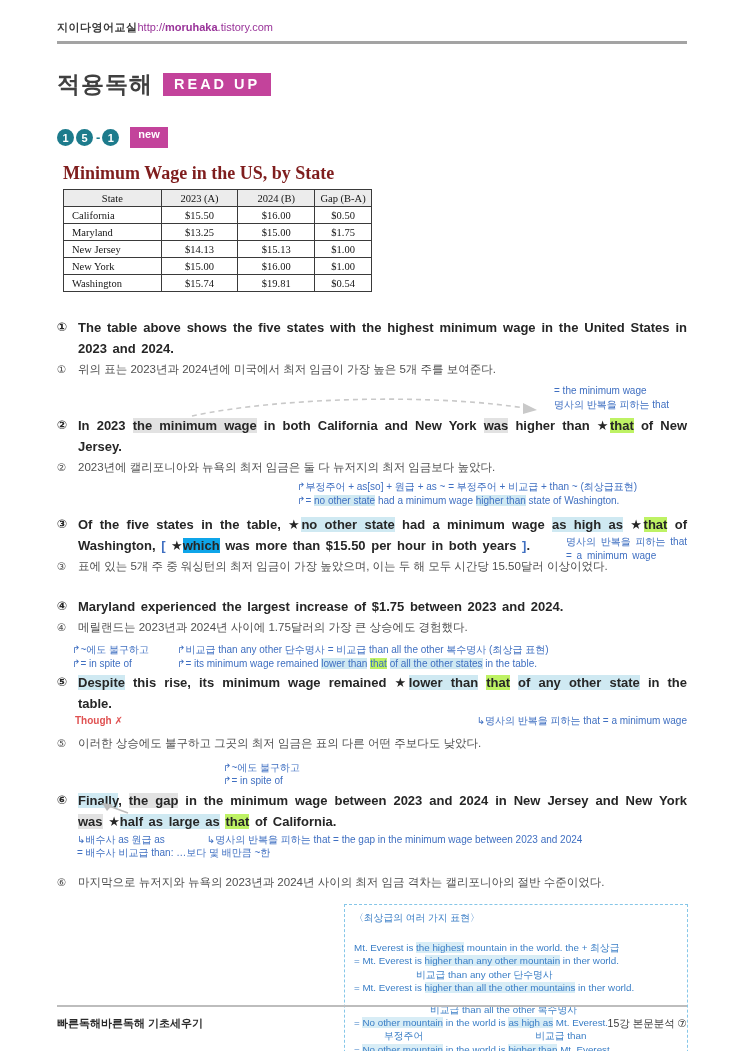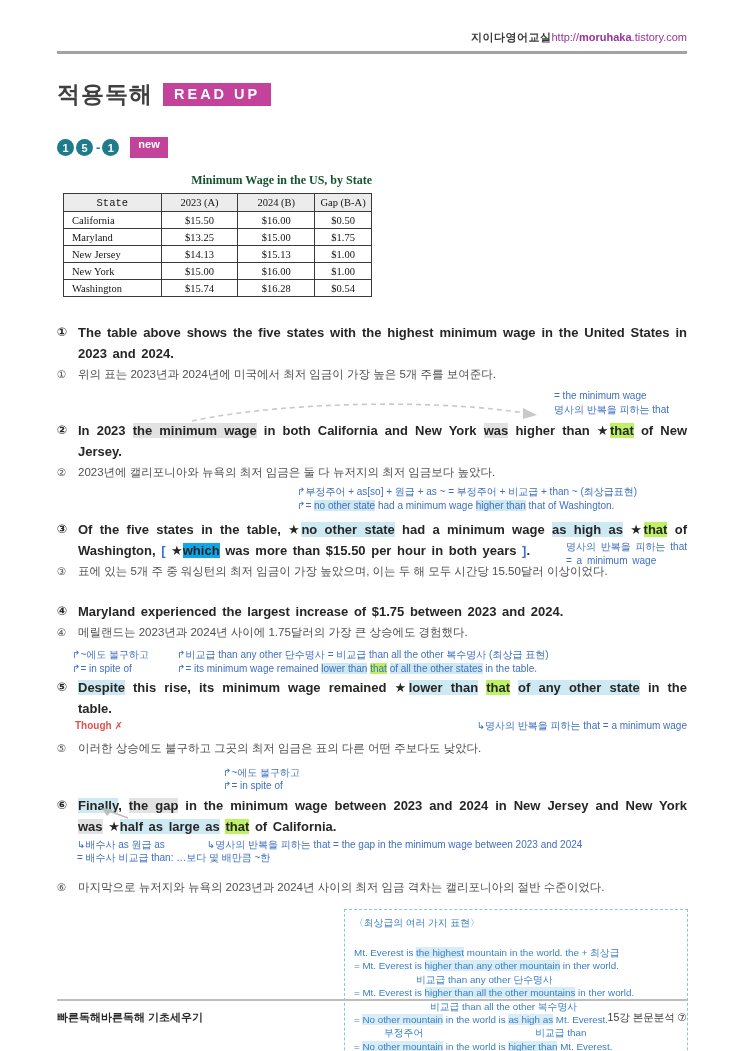--- a/index.html
+++ b/index.html
@@ -1,46 +1,46 @@
 <!DOCTYPE html>
 <html lang="ko"><head>
 <meta charset="utf-8">
 <style>
   html,body{margin:0;padding:0;background:#fff;}
   .page{width:743px;height:1051px;position:relative;background:#ffffff;overflow:hidden;
         font-family:"Liberation Sans","DejaVu Sans",sans-serif;-webkit-font-smoothing:antialiased;}
   .content{position:absolute;left:57px;top:0;width:630px;}
 
   
-  .hdr{display:flex;justify-content:flex-end;align-items:baseline;padding-top:30px;}
+  .hdr{display:flex;justify-content:flex-start;align-items:baseline;padding-top:20px;}
   .site{font-size:11px;font-weight:bold;color:#3a3a3a;letter-spacing:.5px;}
   .url{font-size:11px;color:#993399;}
   .url .b{font-weight:bold;}
   .hdr-rule{height:3px;background:#a3a3a3;margin-top:6px;}
 
   
   .title-row{margin-top:25px;display:flex;align-items:center;gap:10px;}
   .title-ko{font-size:23px;font-weight:bold;color:#404040;letter-spacing:1px;}
   .read-up{background:#c3439b;color:#fff;font-weight:bold;font-size:14.5px;padding:3px 11px 4px;letter-spacing:3px;}
 
   
   .prob-row{margin-top:27px;display:flex;align-items:center;}
   .pnum{width:17px;height:17px;border-radius:50%;background:#1d7b8c;color:#fff;font-size:11px;
         font-weight:bold;display:flex;align-items:center;justify-content:center;margin-right:2px;}
   .pdash{color:#1d7b8c;font-weight:bold;font-size:13px;margin:0 2px 0 1px;}
   .new-badge{background:#c3439b;color:#fff;font-size:11px;font-weight:bold;padding:1px 8px 8px;margin-left:9px;}
 
   
   .table-wrap{margin-top:15px;margin-left:6px;width:309px;font-family:"Liberation Serif","DejaVu Serif",serif;}
-  .tbl-title{text-align:right;font-weight:bold;font-size:12px;color:#14532d;margin-bottom:5px;}
+  .tbl-title{text-align:left;font-weight:bold;font-size:18px;color:#7f1d1d;margin-bottom:5px;}
   table.wage{border-collapse:collapse;width:100%;}
   .wage th,.wage td{border:1px solid #3a3a3a;font-size:10.5px;padding:2.5px 4px;text-align:center;color:#141414;}
   .wage th{background:#ececec;font-weight:normal;border-bottom:1.5px solid #3a3a3a;}
   .wage td:first-child{text-align:left;padding-left:8px;}
-  .wage .c1{width:96px;font-family:Liberation Mono, monospace;} .wage .c2{width:76px;} .wage .c3{width:76px;} .wage .c4{width:53px;}
+  .wage .c1{width:96px;} .wage .c2{width:76px;} .wage .c3{width:76px;} .wage .c4{width:53px;}
 
   
   .sents{margin-top:25px;}
   .row{display:flex;}
   .row .num{width:21px;flex:none;font-size:12px;color:#262626;font-weight:bold;line-height:21px;}
   .row .txt{flex:1;font-size:13px;font-weight:bold;color:#262626;line-height:21px;
             text-align:justify;word-spacing:2px;position:relative;}
   .ko-row{margin-top:1px;}
   .ko-row .num{font-weight:normal;color:#4e4e4e;font-size:10.5px;line-height:18px;}
   .ko-row .ko{flex:1;font-size:11.5px;font-weight:normal;color:#4e4e4e;line-height:18px;text-align:left;}
@@ -65,29 +65,29 @@
   .b5-ko{margin-top:6px;}
   .ann-finally-pre{margin:9px 0 2px 166px;}
   .ann-finally-under{margin:1px 0 0 20px;}
   .ann-finally-under .part2{margin-left:42px;}
   .b6-ko{margin-top:13px;}
 
   
   .gbox{margin:13px 0 0 287px;width:344px;box-sizing:border-box;border:1.5px dashed #85c6e8;
         padding:6px 9px 7px;color:#3a7ec6;font-size:9.8px;line-height:13.4px;white-space:nowrap;}
   .gbox .ttl{margin-bottom:17px;}
-  .ind60{padding-left:62px;} .ind78{padding-left:76px;}
+  .ind60{padding-left:62px;} .ind78{padding-left:76px;margin-top:8px;}
   .subpair .p1{margin-left:30px;} .subpair .p2{margin-left:112px;}
 
   
   .arc-svg{position:absolute;top:-21px;left:112px;pointer-events:none;}
   .small-arrow{position:absolute;left:24px;top:13px;pointer-events:none;}
 
   
-  .footer{position:absolute;left:57px;width:630px;bottom:26px;}
+  .footer{position:absolute;left:57px;width:630px;bottom:20px;}
   .ft-rule{height:2px;background:#bdbdbd;margin-bottom:9px;}
   .ft-row{display:flex;justify-content:space-between;align-items:baseline;}
   .ft-left{font-size:11px;font-weight:bold;color:#2a2a2a;}
   .ft-right{font-size:10.5px;color:#3a3a3a;}
 </style>
 </head>
 <body>
 
 <div class="page">
   <div class="content">
@@ -143,21 +143,21 @@
           </tr>
           <tr>
             <td>New York</td>
             <td>$15.00</td>
             <td>$16.00</td>
             <td>$1.00</td>
           </tr>
           <tr>
             <td>Washington</td>
             <td>$15.74</td>
-            <td>$16.28</td>
+            <td>$19.81</td>
             <td>$0.54</td>
           </tr>
         </tbody>
       </table>
     </div>
 
     <div class="sents">
 
       <div class="row">
         <span class="num">①</span>
@@ -182,21 +182,21 @@
           </svg>
         <span>In 2023 </span><span class="s-g">the minimum wage</span><span> in both California and New York </span><span class="s-g">was</span><span> higher than ★</span><span class="s-gr">that</span><span> of New Jersey.</span></div>
       </div>
       <div class="row ko-row">
         <span class="num">②</span>
         <div class="ko">2023년에 캘리포니아와 뉴욕의 최저 임금은 둘 다 뉴저지의 최저 임금보다 높았다.</div>
       </div>
 
       <div class="ann ann-neg">
         <div>↱부정주어 + as[so] + 원급 + as ~ = 부정주어 + 비교급 + than ~ (최상급표현)</div>
-        <div><span>↱= </span><span class="s-b">no other state</span><span> had a minimum wage </span><span class="s-b">higher than</span><span> that of Washington.</span></div>
+        <div><span>↱= </span><span class="s-b">no other state</span><span> had a minimum wage </span><span class="s-b">higher than</span><span> state of Washington.</span></div>
       </div>
 
       <div class="row b3">
         <span class="num">③</span>
         <div class="txt">
           <div class="ann ann-which-side">
             <div>명사의 반복을 피하는 that</div>
             <div>= a minimum wage</div>
           </div>
         <span>Of the five states in the table, ★</span><span class="s-b">no other state</span><span> had a minimum wage </span><span class="s-b">as high as</span><span> ★</span><span class="s-gr">that</span><span> of Washington, </span><span class="s-br">[ </span><span>★</span><span class="s-p">which</span><span> was more than $15.50 per hour in both years </span><span class="s-br">]</span><span>.</span></div>

